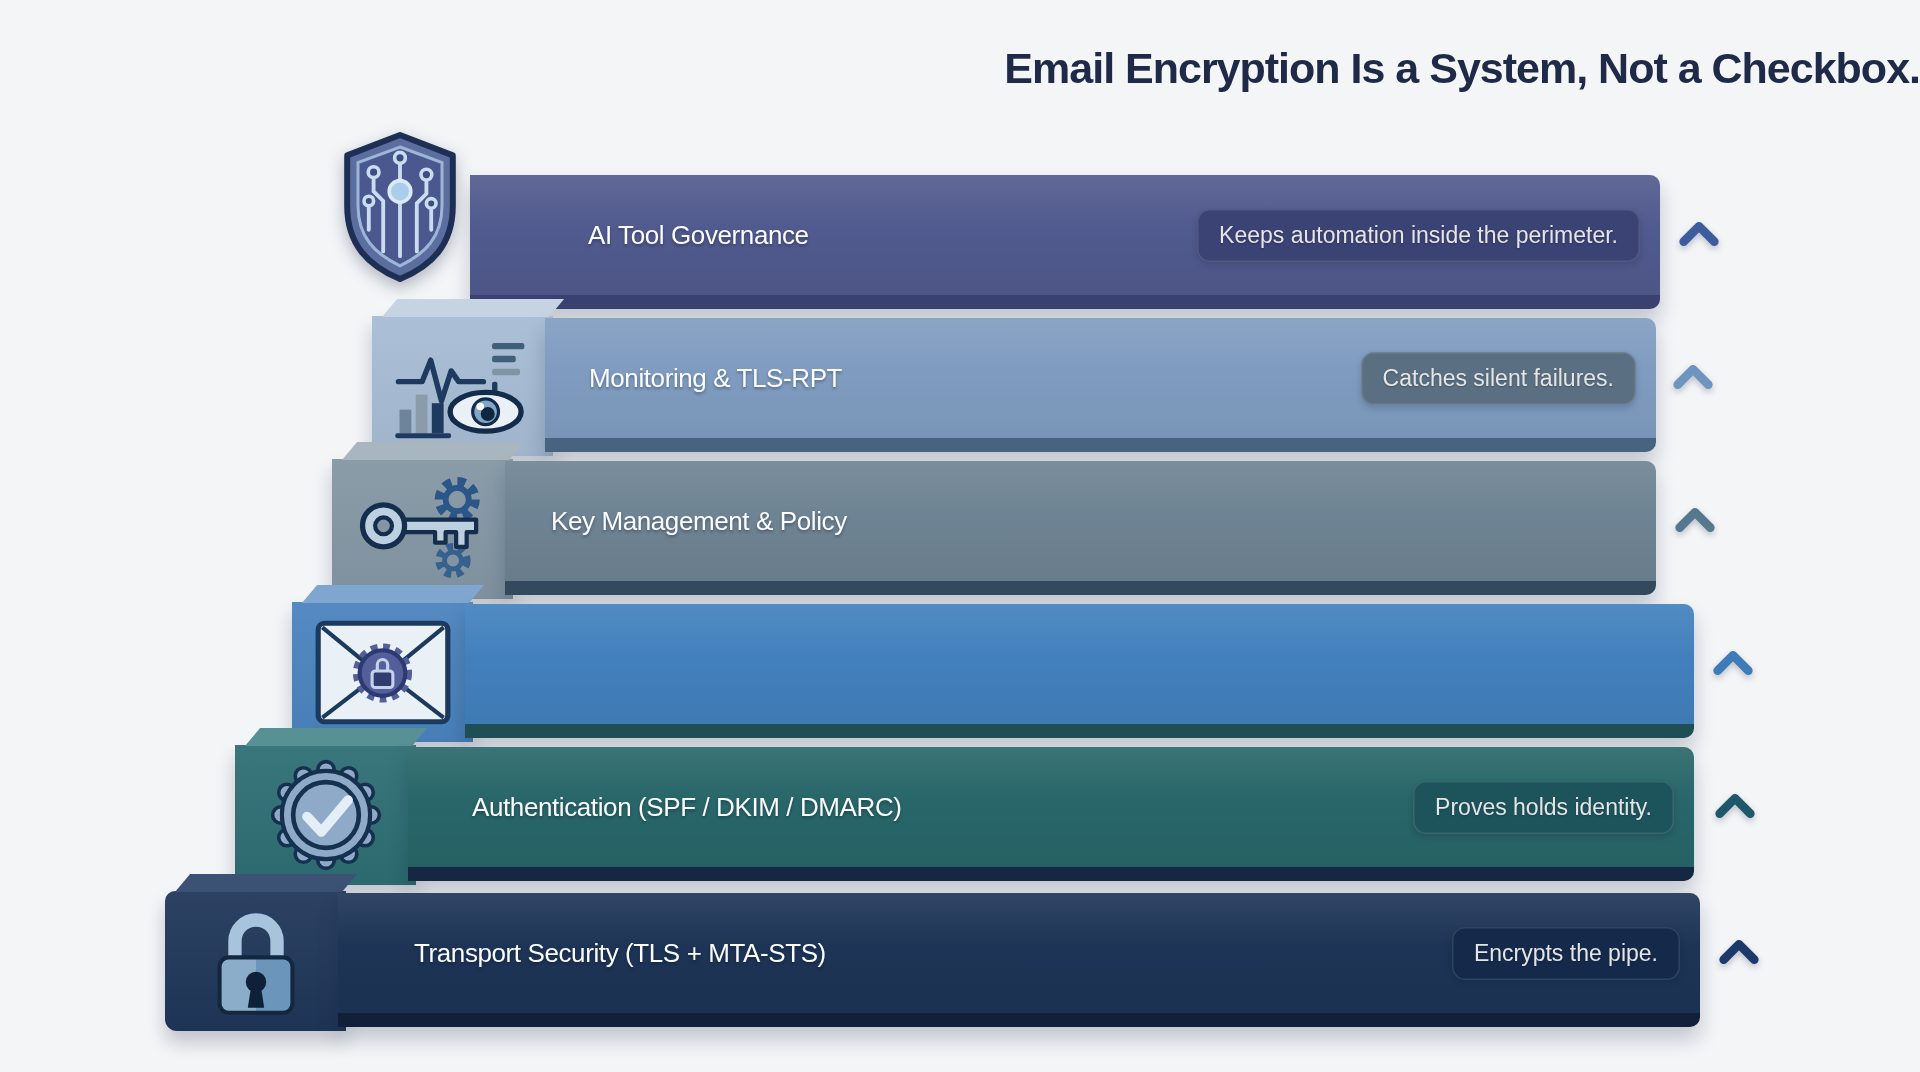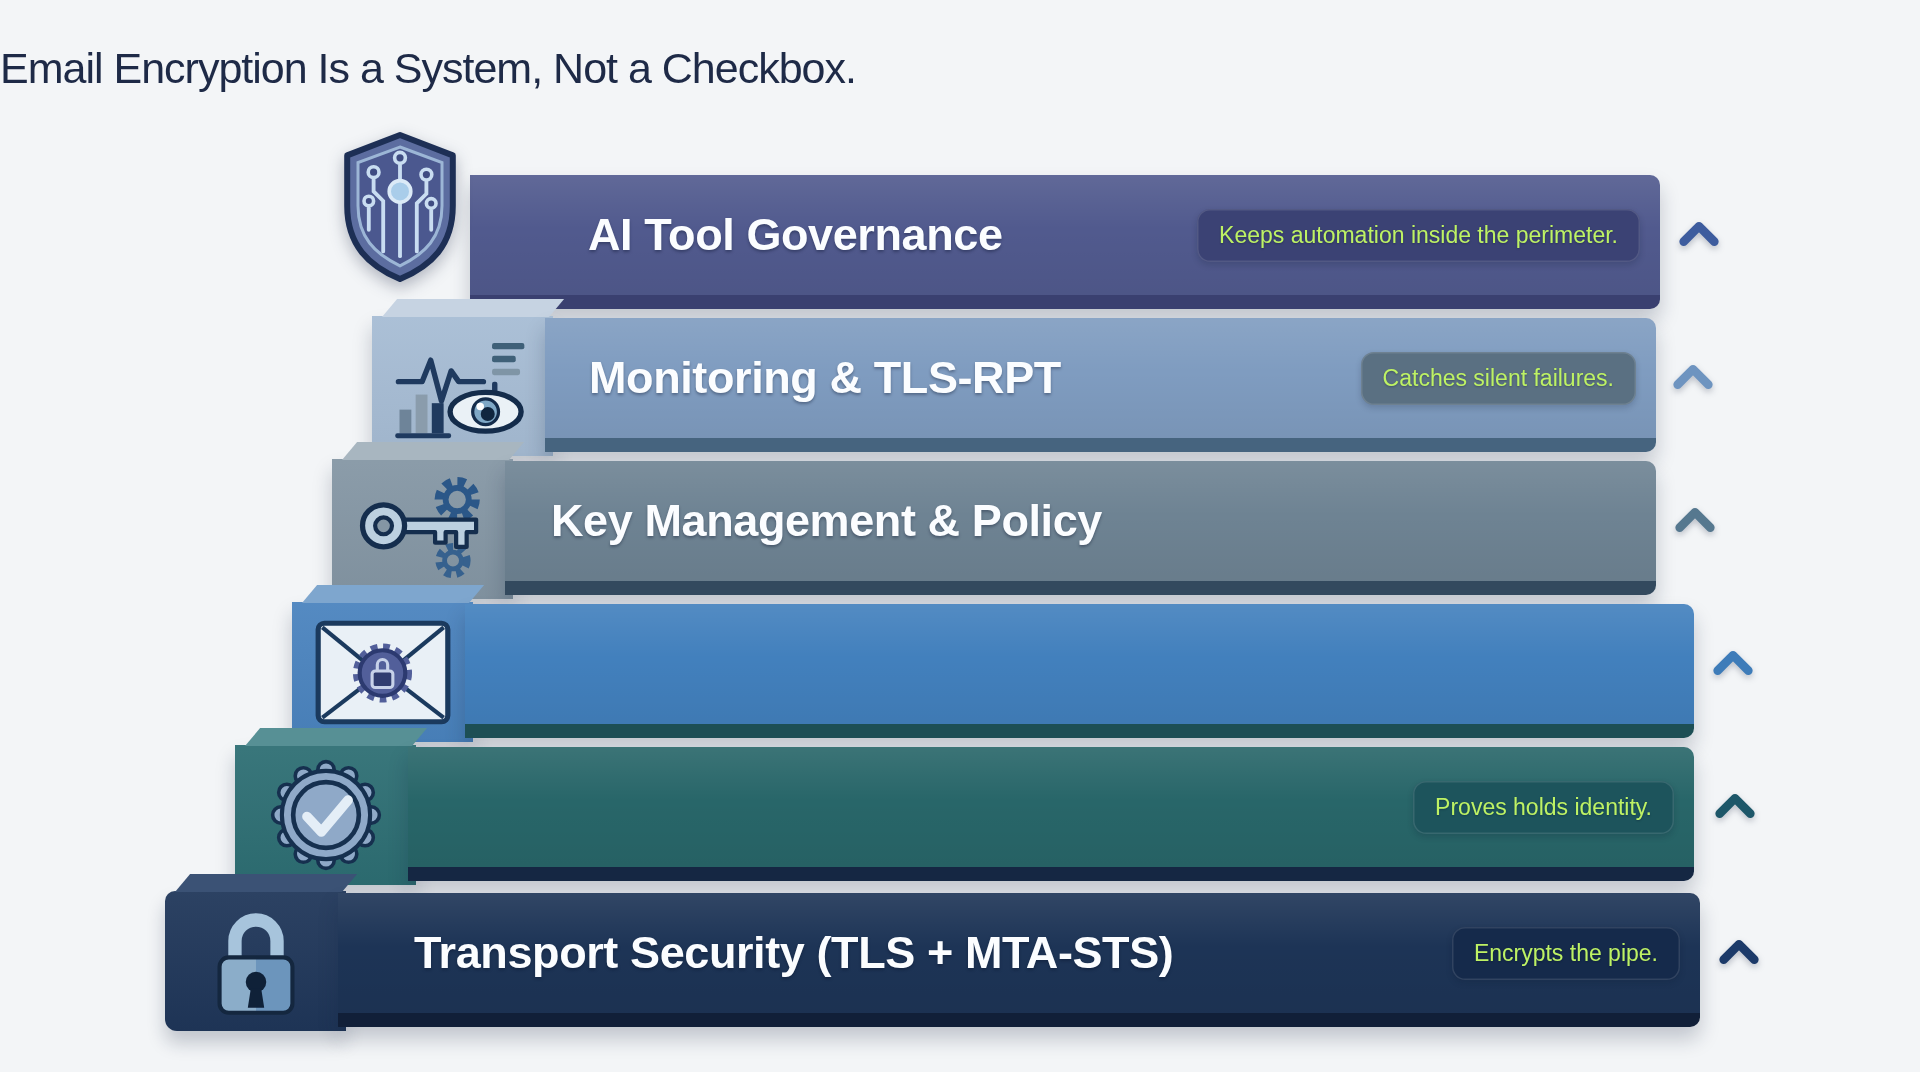--- a/index.html
+++ b/index.html
@@ -1,45 +1,45 @@
 <!DOCTYPE html>
 <html><head>
 <meta charset="utf-8">
 <style>
   html,body{margin:0;padding:0;background:#f3f5f7;}
   #canvas{
     position:relative;width:1920px;height:1072px;overflow:hidden;
     background:#f3f5f7;font-family:"Liberation Sans",sans-serif;
   }
   .header-title{
-    position:absolute;top:44px;left:0;width:100%;text-align:left;
-    font-size:43px;font-weight:400;color:#1e2a47;letter-spacing:-1px;
+    position:absolute;top:44px;left:0;width:100%;text-align:right;
+    font-size:43px;font-weight:700;color:#1e2a47;letter-spacing:-1px;
   }
   .row{position:absolute;left:0;width:100%;height:0;}
   .r0{top:175px;z-index:10;--bar-left:470px;--bar-w:1190px;--pad:118px;--chev-left:1676px;}
   .r1{top:318px;z-index:11;--tile-left:372px;--bar-left:545px;--bar-w:1111px;--pad:44px;--chev-left:1670px;}
   .r2{top:461px;z-index:12;--tile-left:332px;--bar-left:505px;--bar-w:1151px;--pad:46px;--chev-left:1672px;}
   .r3{top:604px;z-index:13;--tile-left:292px;--bar-left:465px;--bar-w:1229px;--pad:64px;--chev-left:1710px;}
   .r4{top:747px;z-index:14;--tile-left:235px;--bar-left:408px;--bar-w:1286px;--pad:64px;--chev-left:1712px;}
   .r5{top:893px;z-index:15;--tile-left:165px;--bar-left:338px;--bar-w:1362px;--pad:76px;--chev-left:1716px;}
   .bar{
     position:absolute;top:0;left:var(--bar-left);width:var(--bar-w);height:134px;
     background-color:var(--bar);
     background-image:linear-gradient(180deg,rgba(255,255,255,.09),rgba(255,255,255,0) 45%,rgba(0,0,0,.05));
     border-bottom:14px solid var(--edge);
     border-radius:0 10px 10px 0;box-sizing:border-box;
     display:flex;align-items:center;padding:0 20px 0 var(--pad);
     box-shadow:0 12px 20px rgba(18,30,60,.22);
   }
   .bar-title{
-    font-size:45px;font-weight:700;color:#fbfdff;letter-spacing:-.4px;
+    font-size:26px;font-weight:400;color:#fbfdff;letter-spacing:-.4px;
     text-shadow:0 2px 3px rgba(8,18,40,.35);white-space:nowrap;text-align:center;
   }
   .badge{
-    margin-left:auto;background:var(--badge);color:#bef264;font-size:23px;line-height:1;
+    margin-left:auto;background:var(--badge);color:#e5e5e5;font-size:23px;line-height:1;
     padding:15px 22px;border-radius:13px;white-space:nowrap;
     box-shadow:inset 0 0 0 1.5px rgba(255,255,255,.12),0 3px 6px rgba(10,20,45,.18);
     text-shadow:0 1px 2px rgba(8,18,40,.3);
   }
   .tile{
     position:absolute;top:-2px;left:var(--tile-left);
     width:calc(var(--bar-left) - var(--tile-left) + 8px);height:140px;
     background-color:var(--tile);
     background-image:linear-gradient(180deg,rgba(255,255,255,.06),rgba(0,0,0,.04));
     display:flex;align-items:center;justify-content:center;
@@ -186,20 +186,21 @@
           <circle cx="57.5" cy="13.5" r="8"></circle>
             <circle cx="79.5" cy="19.4" r="8"></circle>
             <circle cx="95.6" cy="35.5" r="8"></circle>
         </g>
         <circle cx="57.5" cy="57.5" r="43" fill="#8fa9c8" stroke="#16304f" stroke-width="4"></circle>
         <circle cx="57.5" cy="57.5" r="32" fill="none" stroke="#16304f" stroke-width="4.5"></circle>
         <path d="M39 59 L53 74 L79 43" fill="none" stroke="#e4eef7" stroke-width="9.5" stroke-linecap="round" stroke-linejoin="round"></path>
       </svg>
     </div>
     <div class="bar">
+      <div class="bar-title">Authentication (SPF / DKIM / DMARC)</div>
       <div class="badge">Proves holds identity.</div>
     </div>
     <svg class="chev" viewBox="0 0 48 34">
       <path d="M8 27 L24 11 L40 27" fill="none" stroke="currentColor" stroke-width="9" stroke-linecap="round" stroke-linejoin="round"></path>
     </svg>
   </div>
 
   <div class="row r5" style="--bar: #1d3456; --edge: #111f38; --badge: #152a4b; --tile: #1f3659; --tile-top: #3b5275; --chevron: #1c3a69;">
     <div class="tile">
       <svg width="98" height="118" viewBox="0 0 95 115">

